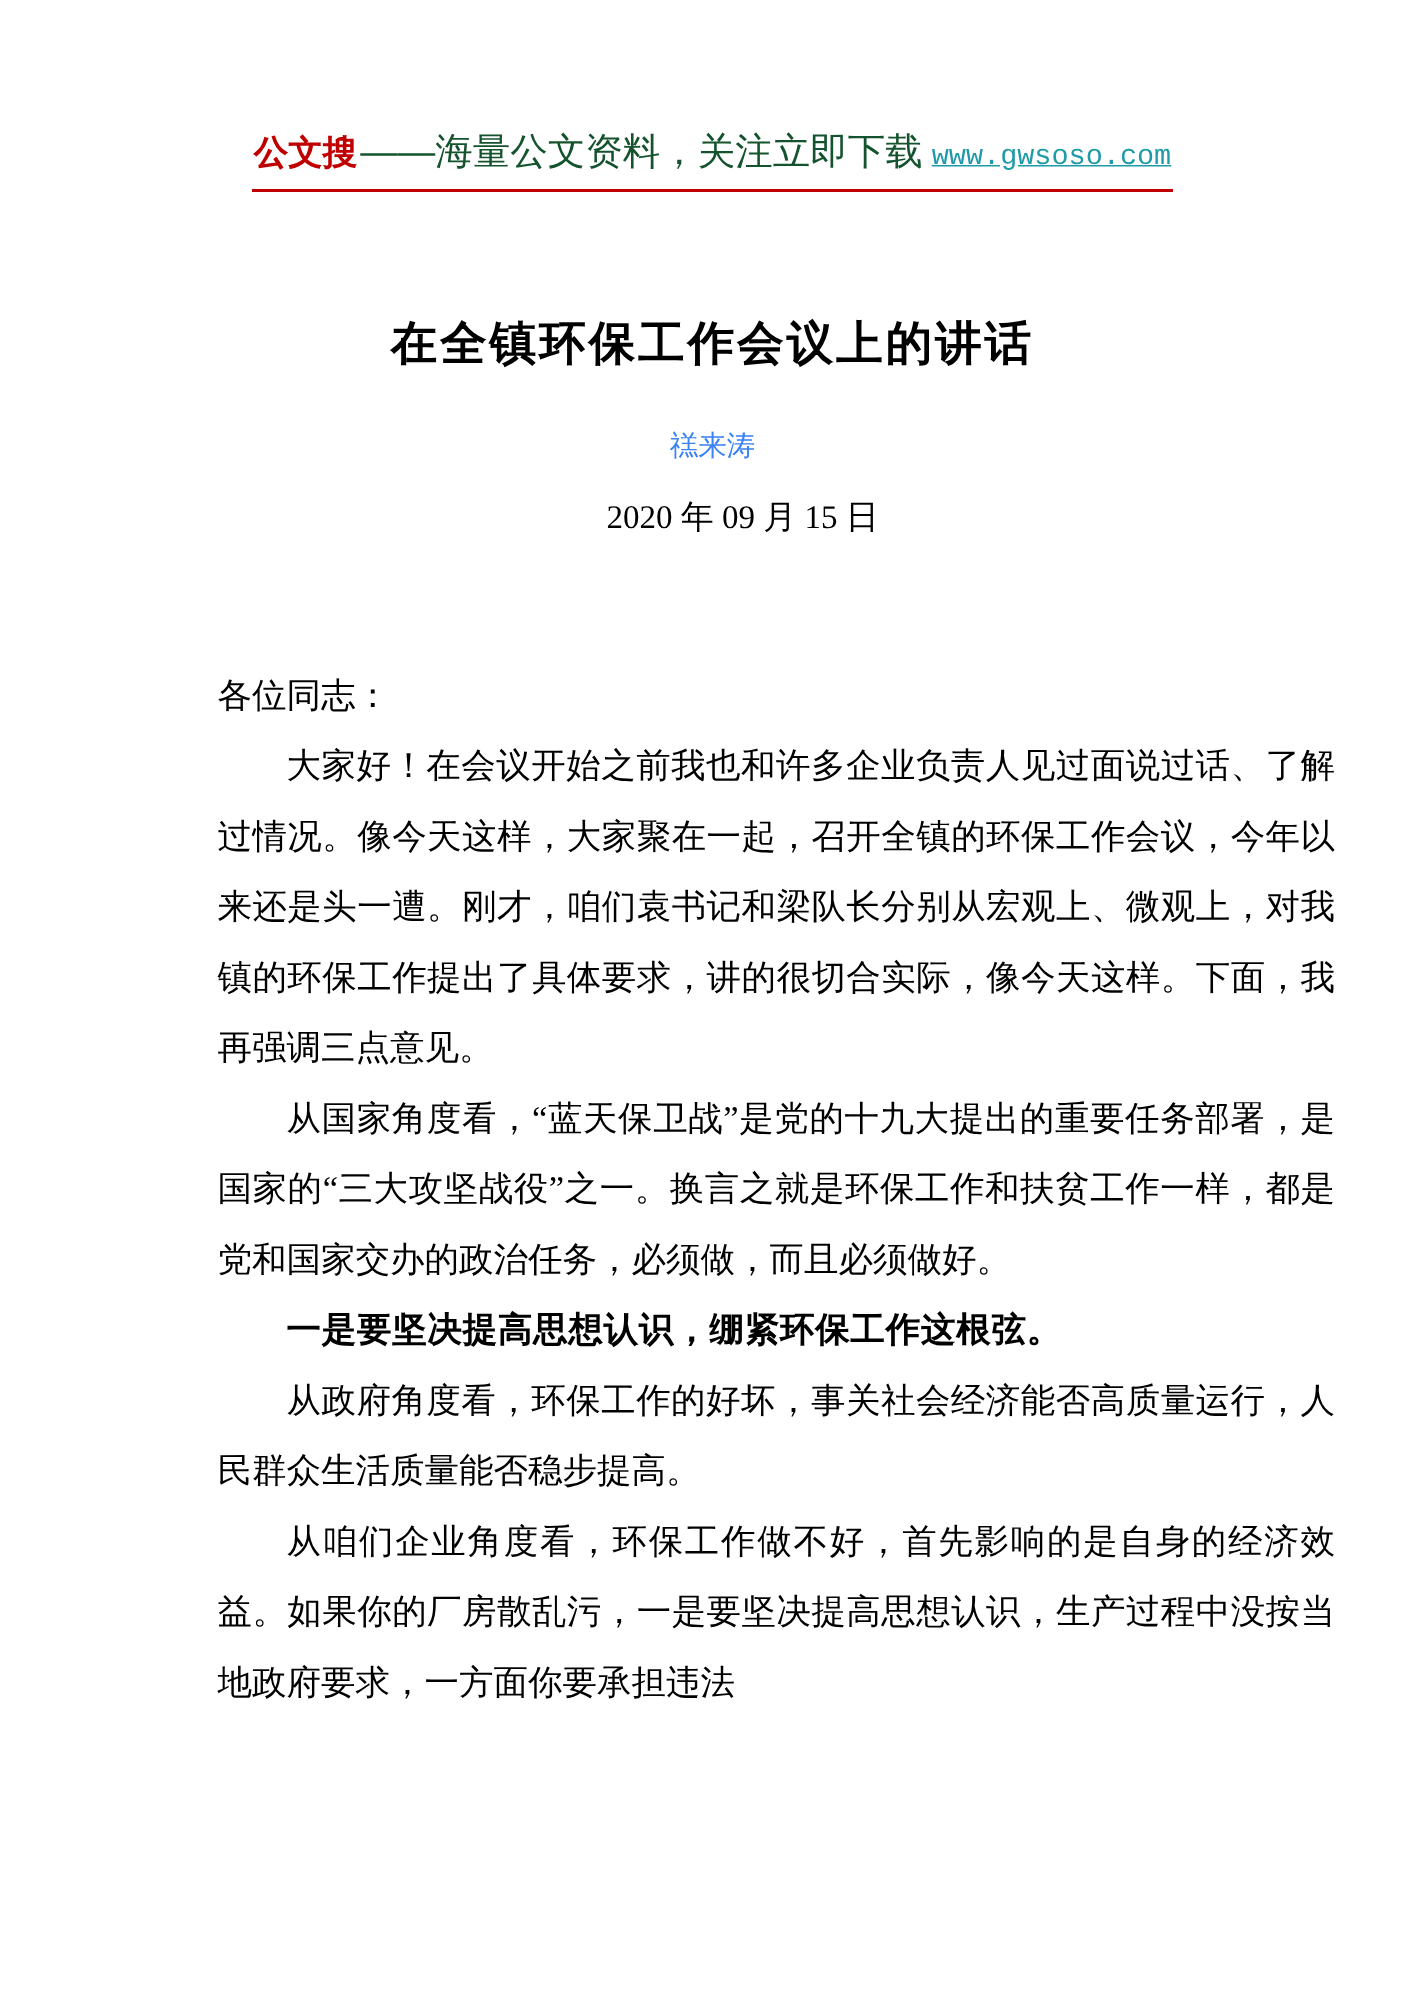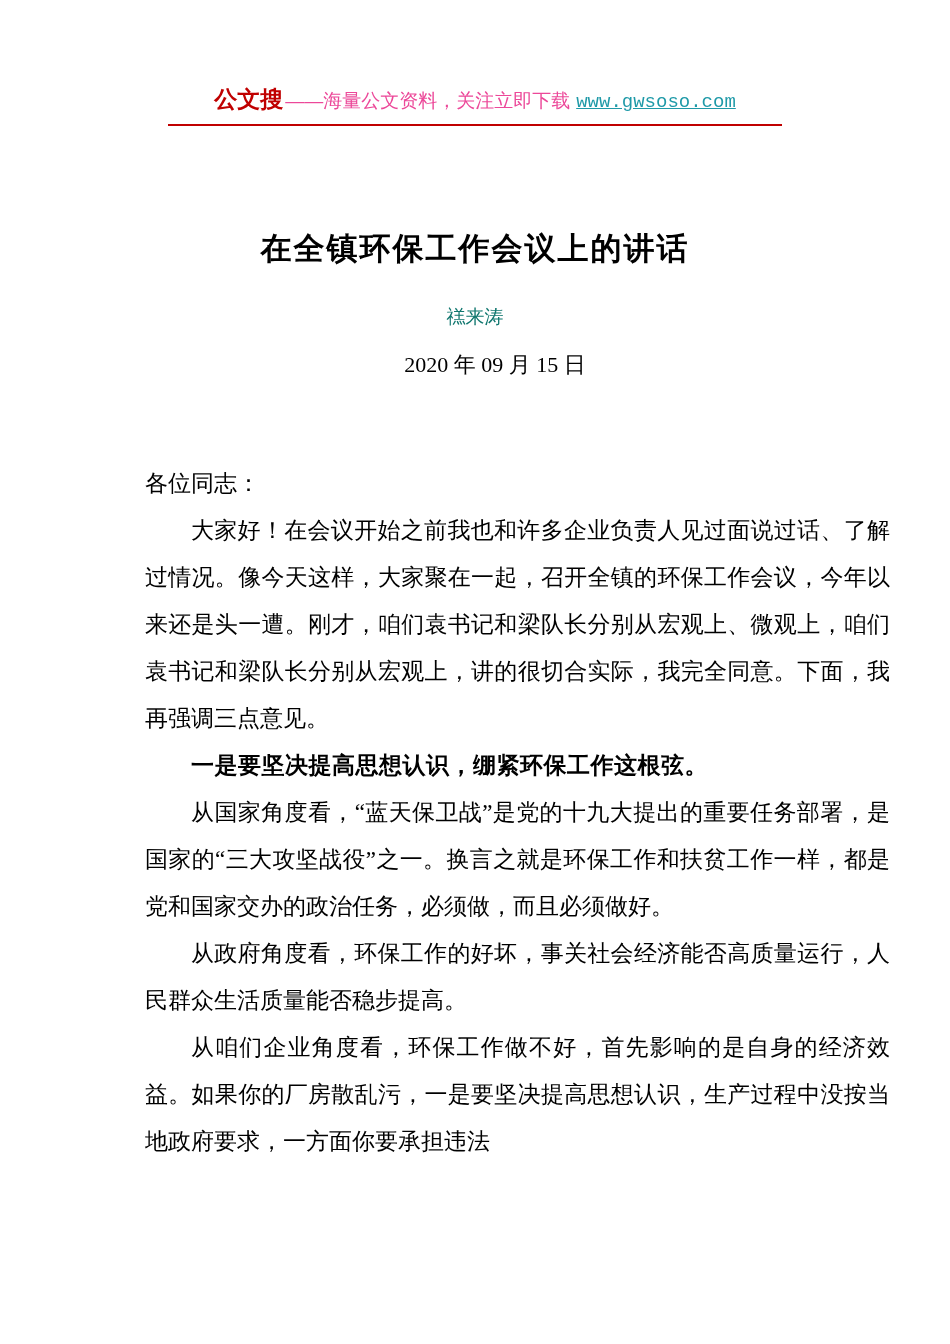--- a/index.html
+++ b/index.html
@@ -26,53 +26,53 @@
     white-space: nowrap;
   }
   .brand {
     color: var(--accent_red, #c00000);
     font-weight: bold;
     font-size: 23px;
     font-family: "Liberation Sans", "DejaVu Sans", sans-serif;
     margin-right: 2px;
   }
   .tagline {
-    font-size: 19px;
-    color: #ec4899;
+    font-size: 25px;
+    color: #14532d;
     font-family: "Liberation Sans", "DejaVu Sans", sans-serif;
   }
   .url {
     font-size: 19px;
     margin-left: 6px;
     color: var(--link_teal, #1f9aa8);
     text-decoration: underline;
     cursor: pointer;
     font-family: Liberation Mono, monospace;
   }
   .red-rule {
     width: 614px;
     height: 2px;
     background: var(--accent_red, #c00000);
     border: none;
     margin: 9px auto 0 auto;
   }
   
   .doc-title {
-    margin-top: 102px;
+    margin-top: 80px;
     text-align: center;
     font-size: 31px;
     font-weight: bold;
     letter-spacing: 2px;
     color: #000000;
   }
   .doc-author {
     margin-top: 34px;
     text-align: center;
     font-size: 19px;
-    color: #0f766e;
+    color: #3b82f6;
   }
   .doc-date {
     margin-top: 20px;
     text-align: center;
     font-size: 22px;
     color: #000000;
     margin-left: 40px;
   }
   
   .doc-body {
@@ -109,20 +109,20 @@
   <hr class="red-rule">
 
   <h1 class="doc-title">在全镇环保工作会议上的讲话</h1>
 
   <div class="doc-author">禚来涛</div>
 
   <div class="doc-date">2020 年 09 月 15 日</div>
 
   <main class="doc-body">
     <p class="para salutation">各位同志：</p>
-    <p class="para">大家好！在会议开始之前我也和许多企业负责人见过面说过话、了解过情况。像今天这样，大家聚在一起，召开全镇的环保工作会议，今年以来还是头一遭。刚才，咱们袁书记和梁队长分别从宏观上、微观上，咱们袁书记和梁队长分别从宏观上，讲的很切合实际，我完全同意。下面，我再强调三点意见。</p>
+    <p class="para">大家好！在会议开始之前我也和许多企业负责人见过面说过话、了解过情况。像今天这样，大家聚在一起，召开全镇的环保工作会议，今年以来还是头一遭。刚才，咱们袁书记和梁队长分别从宏观上、微观上，对我镇的环保工作提出了具体要求，讲的很切合实际，像今天这样。下面，我再强调三点意见。</p>
+    <p class="para">从国家角度看，“蓝天保卫战”是党的十九大提出的重要任务部署，是国家的“三大攻坚战役”之一。换言之就是环保工作和扶贫工作一样，都是党和国家交办的政治任务，必须做，而且必须做好。</p>
     <p class="para heading">一是要坚决提高思想认识，绷紧环保工作这根弦。</p>
-    <p class="para">从国家角度看，“蓝天保卫战”是党的十九大提出的重要任务部署，是国家的“三大攻坚战役”之一。换言之就是环保工作和扶贫工作一样，都是党和国家交办的政治任务，必须做，而且必须做好。</p>
     <p class="para">从政府角度看，环保工作的好坏，事关社会经济能否高质量运行，人民群众生活质量能否稳步提高。</p>
     <p class="para">从咱们企业角度看，环保工作做不好，首先影响的是自身的经济效益。如果你的厂房散乱污，一是要坚决提高思想认识，生产过程中没按当地政府要求，一方面你要承担违法</p>
   </main>
 
 </div>
 
 </body></html>

